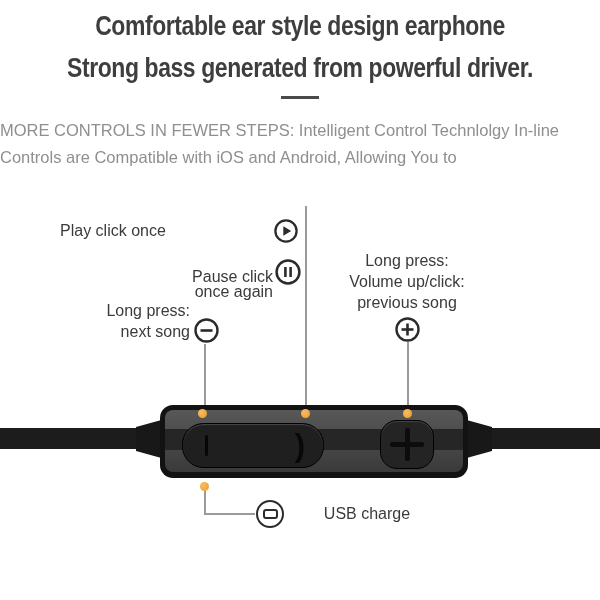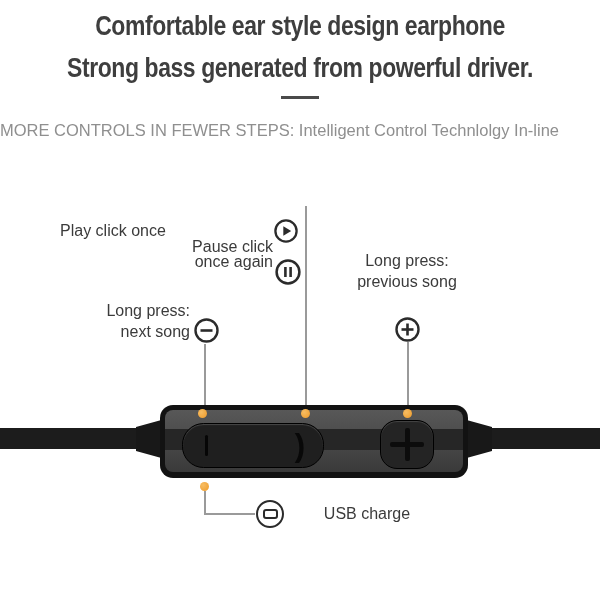--- a/index.html
+++ b/index.html
@@ -17,21 +17,21 @@
   .t2{top:52px;}
   .divider{position:absolute;top:96px;left:281px;width:38px;height:3px;background:#4a4a4a;}
   
   .desc{
     position:absolute;top:117px;left:0;width:600px;text-align:left;
     font-size:16.5px;line-height:26.5px;color:#8f8f8f;
   }
   
   .ann{position:absolute;color:#3b3b3b;font-size:16px;}
   .ann-play{top:222px;left:60px;width:213px;text-align:left;line-height:18px;}
-  .ann-pause{top:240px;left:60px;width:213px;text-align:right;line-height:14.5px;}
+  .ann-pause{top:270px;left:60px;width:213px;text-align:right;line-height:14.5px;}
   .ann-up{top:250px;left:327px;width:160px;text-align:center;line-height:21px;}
   .ann-down{top:300px;left:0px;width:190px;text-align:right;line-height:21px;}
   .ann-usb{top:504px;left:292px;width:150px;text-align:center;line-height:19px;}
   
   .lline{position:absolute;background:#9a9a9a;}
   .dot{
     position:absolute;width:9px;height:9px;border-radius:50%;
     background:radial-gradient(circle at 35% 35%, #f7bd63, #ee9a28);
     z-index:6;
   }
@@ -82,40 +82,42 @@
 <body>
 
 <div class="canvas">
 
   <div class="title-line t1">Comfortable ear style design earphone</div>
   <div class="title-line t2">Strong bass generated from powerful driver.</div>
   <div class="divider"></div>
 
   <div class="desc">
     <div>MORE CONTROLS IN FEWER STEPS: Intelligent Control Technlolgy In-line</div>
+    <div>Controls are Compatible with iOS and Android, Allowing You to</div>
   </div>
 
   <div class="ann ann-play">Play click once</div>
   <svg class="cicon" style="left:274px;top:219px;" width="24" height="24" viewBox="0 0 24 24">
     <circle cx="12" cy="12" r="10.6" fill="#fff" stroke="#2b2b2b" stroke-width="2.3"></circle>
     <path d="M9.3 7.3 L17.2 12 L9.3 16.7 Z" fill="#2b2b2b"></path>
   </svg>
 
   <div class="ann ann-pause">
     <div>Pause click</div>
     <div>once again</div>
   </div>
   <svg class="cicon" style="left:275px;top:259px;" width="26" height="26" viewBox="0 0 26 26">
     <circle cx="13" cy="13" r="11.4" fill="#fff" stroke="#2b2b2b" stroke-width="2.5"></circle>
     <line x1="10.4" y1="8" x2="10.4" y2="18" stroke="#2b2b2b" stroke-width="2.6"></line>
     <line x1="15.6" y1="8" x2="15.6" y2="18" stroke="#2b2b2b" stroke-width="2.6"></line>
   </svg>
 
   <div class="ann ann-up">
     <div>Long press:</div>
+    <div>Volume up/click:</div>
     <div>previous song</div>
   </div>
   <svg class="cicon" style="left:395px;top:317px;" width="25" height="25" viewBox="0 0 25 25">
     <circle cx="12.5" cy="12.5" r="11" fill="#fff" stroke="#2b2b2b" stroke-width="2.4"></circle>
     <line x1="6.5" y1="12.5" x2="18.5" y2="12.5" stroke="#2b2b2b" stroke-width="2.6"></line>
     <line x1="12.5" y1="6.5" x2="12.5" y2="18.5" stroke="#2b2b2b" stroke-width="2.6"></line>
   </svg>
 
   <div class="ann ann-down">
     <div>Long press:</div>

